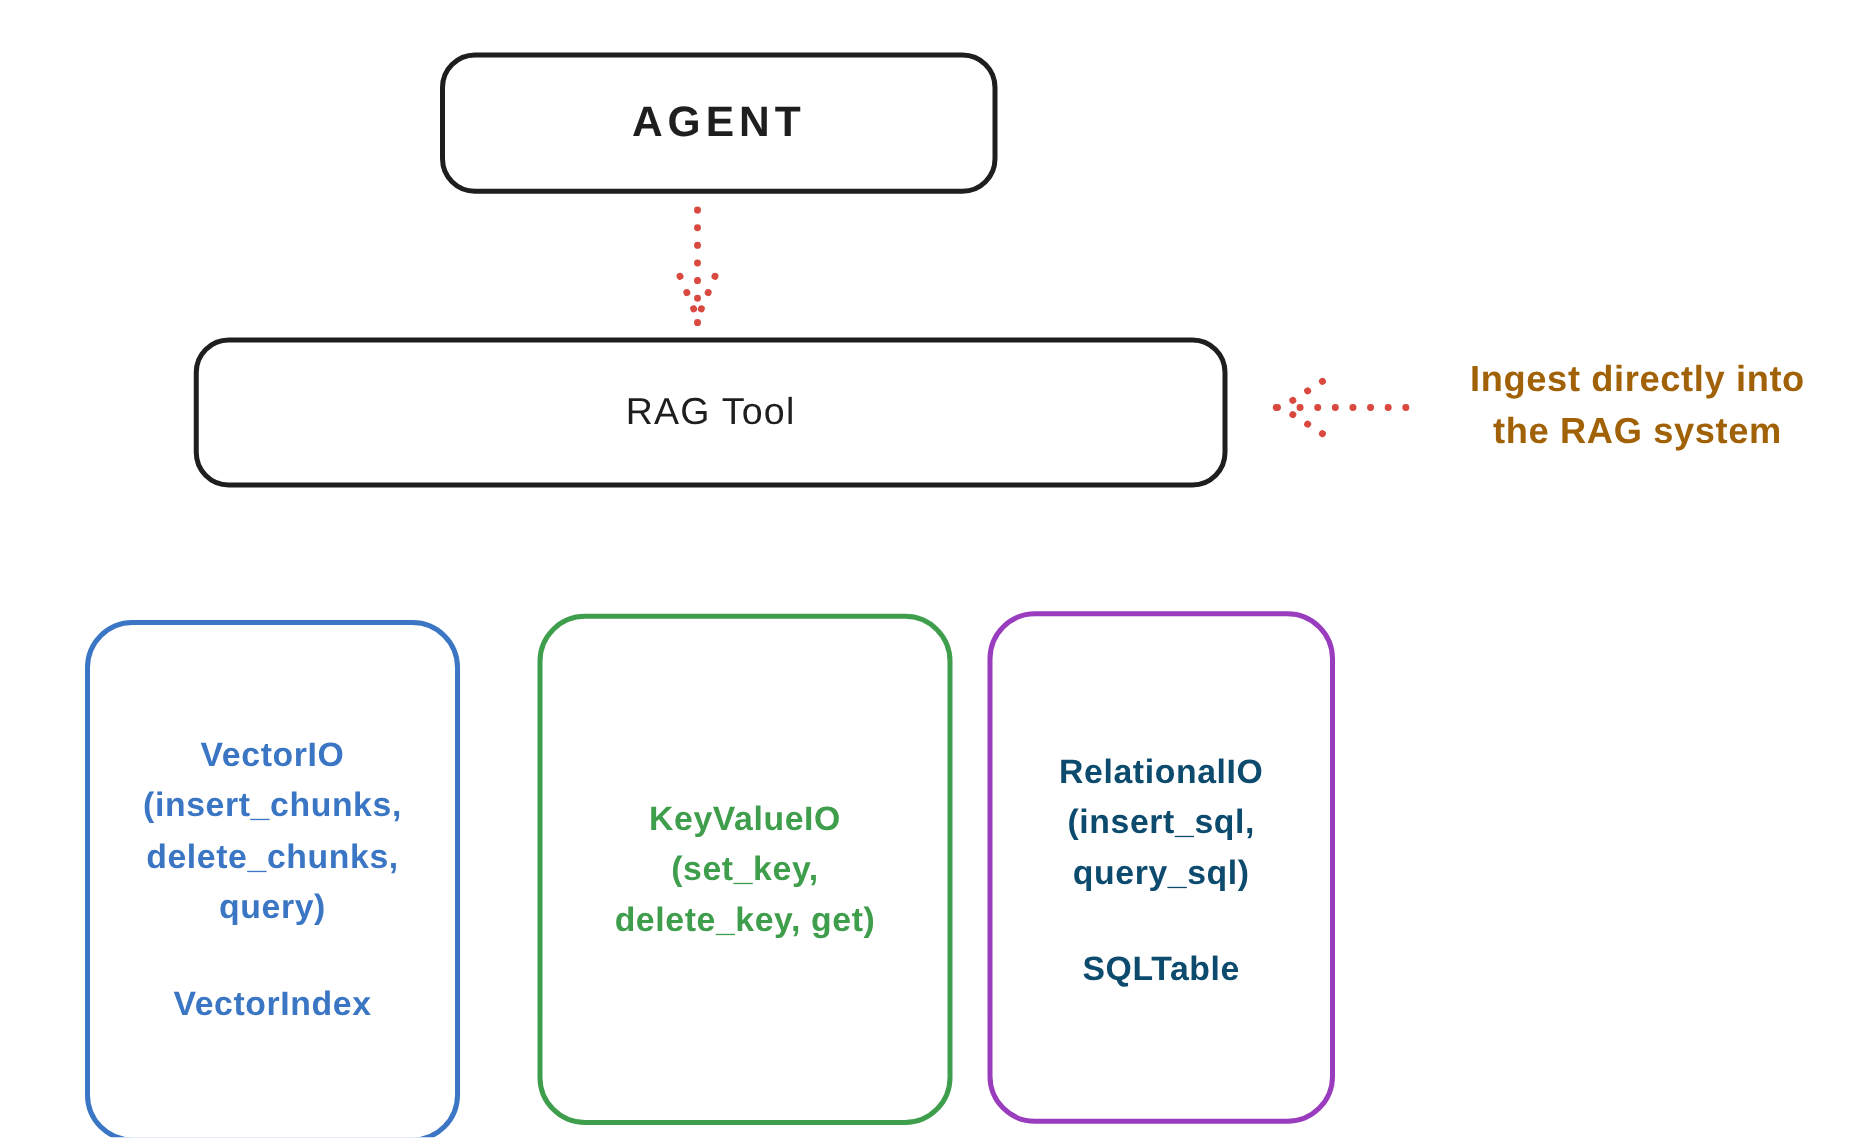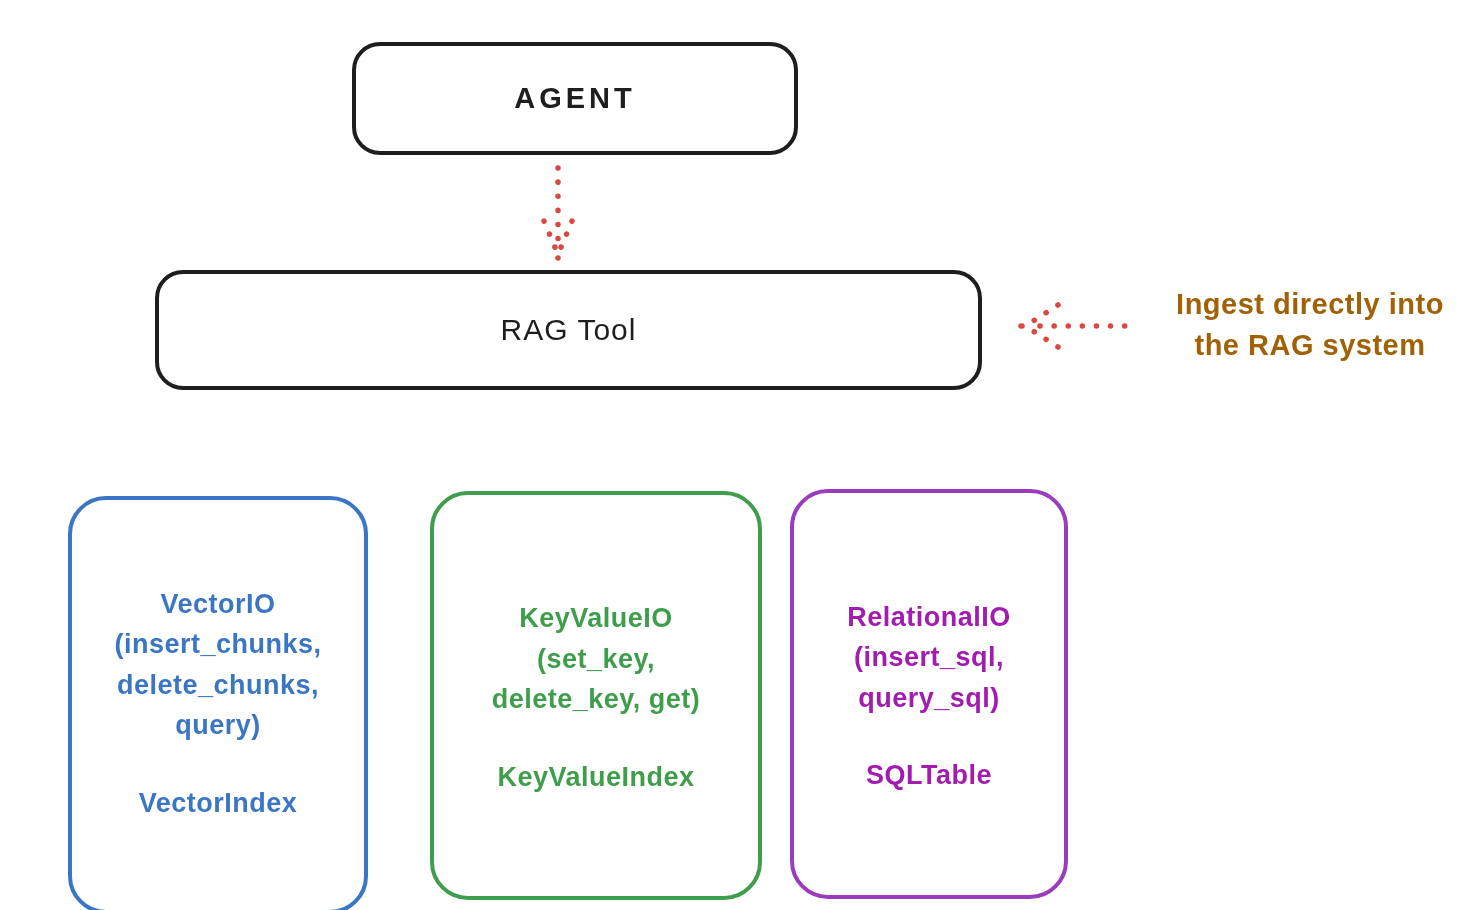--- a/index.html
+++ b/index.html
@@ -16,21 +16,21 @@
     position: absolute;
     border: 4px solid #1e1e1e;
     border-radius: 28px;
     background: #ffffff;
     display: flex;
     align-items: center;
     justify-content: center;
   }
   #agent-box { left: 352px; top: 42px; width: 446px; height: 113px; }
   #agent-box .label {
-    font-size: 29px;
+    font-size: 34px;
     font-weight: 700;
     letter-spacing: 4px;
     color: #1e1e1e;
   }
   #rag-tool-box { left: 155px; top: 270px; width: 827px; height: 120px; text-align: center; }
   #rag-tool-box .label {
     font-size: 30px;
     font-weight: 500;
     letter-spacing: 1px;
     color: #1e1e1e;
@@ -121,23 +121,22 @@
 (insert_chunks,
 delete_chunks,
 query)</div>
     <div class="backend-index">VectorIndex</div>
   </div>
 
   <div class="backend-box" id="backend-keyvalue" style="border-color: rgb(63, 158, 76); color: rgb(63, 158, 76);">
     <div class="backend-methods">KeyValueIO
 (set_key,
 delete_key, get)</div>
-    <div class="backend-index">KeyValueIndex</div>
   </div>
 
-  <div class="backend-box" id="backend-relational" style="border-color: rgb(154, 60, 190); color: #a21caf; align-items: center;">
+  <div class="backend-box" id="backend-relational" style="border-color: rgb(154, 60, 190); color: #0c4a6e; align-items: center;">
     <div class="backend-methods">RelationalIO
 (insert_sql,
 query_sql)</div>
     <div class="backend-index">SQLTable</div>
   </div>
 
 </div>
 
 </body></html>

